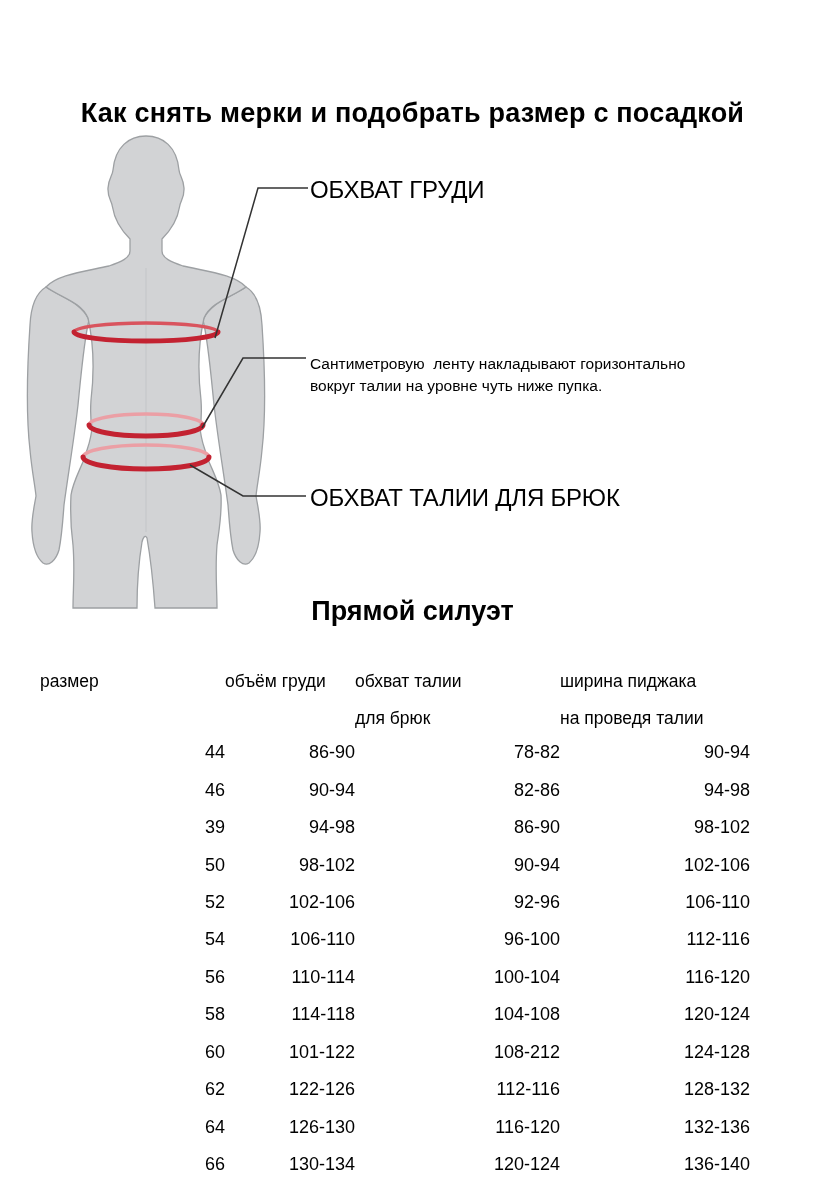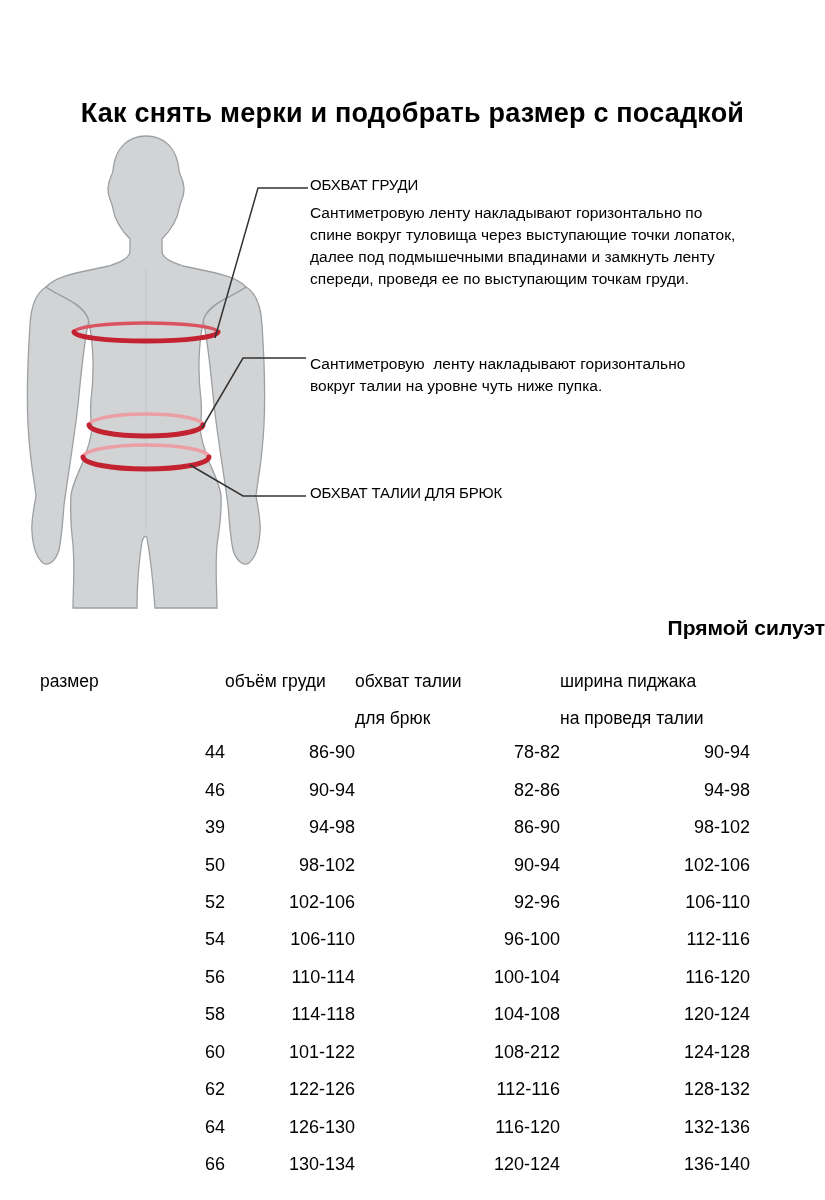--- a/index.html
+++ b/index.html
@@ -13,37 +13,37 @@
   }
   .abs{position:absolute;}
   .page-title{
     left:0;top:80px;width:825px;
     text-align:center;
     font-size:27px;font-weight:bold;
     letter-spacing:0.2px;
   }
   .measure-section{left:310px;width:500px;}
   .measure-title{
-    font-size:15px;font-weight:normal;
+    font-size:24px;font-weight:normal;
     letter-spacing:-0.2px;
     white-space:nowrap;
   }
   .measure-desc{
     margin-top:9px;
     font-size:15.5px;line-height:22px;
     white-space:pre-wrap;
   }
   #section-chest{top:176px;}
   #section-waist-jacket{top:344px;}
   #section-waist-trousers{top:484px;}
 
   .table-title{
-    left:0;top:616px;width:825px;
-    text-align:right;
-    font-size:21px;font-weight:bold;
+    left:0;top:596px;width:825px;
+    text-align:center;
+    font-size:27px;font-weight:bold;
   }
   .size-grid{
     left:40px;width:710px;
     display:grid;
     grid-template-columns:185px 130px 205px 190px;
   }
   #table-header{top:663px;}
   .hcell{
     text-align:left;
     font-size:17.5px;line-height:37px;
@@ -110,24 +110,20 @@
       <path d="M58,327 A63,12 0 0 0 184,327" fill="none" stroke-width="5" stroke-linecap="round" stroke="#c32231"></path>
     </g>
 
     <polyline points="190,208 233,58 283,58" fill="none" stroke-width="1.5" stroke="#333333"></polyline>
     <polyline points="177,298 218,228 281,228" fill="none" stroke-width="1.5" stroke="#333333"></polyline>
     <polyline points="165,335 218,366 281,366" fill="none" stroke-width="1.5" stroke="#333333"></polyline>
   </svg>
 
   <div id="section-chest" class="abs measure-section">
     <div class="measure-title">ОБХВАТ ГРУДИ</div>
-    <div class="measure-desc">Сантиметровую ленту накладывают горизонтально по
-спине вокруг туловища через выступающие точки лопаток,
-далее под подмышечными впадинами и замкнуть ленту
-спереди, проведя ее по выступающим точкам груди.</div>
   </div>
 
   <div id="section-waist-jacket" class="abs measure-section">
     <div class="measure-desc">Сантиметровую  ленту накладывают горизонтально
 вокруг талии на уровне чуть ниже пупка.</div>
   </div>
 
   <div id="section-waist-trousers" class="abs measure-section">
     <div class="measure-title">ОБХВАТ ТАЛИИ ДЛЯ БРЮК</div>
   </div>

